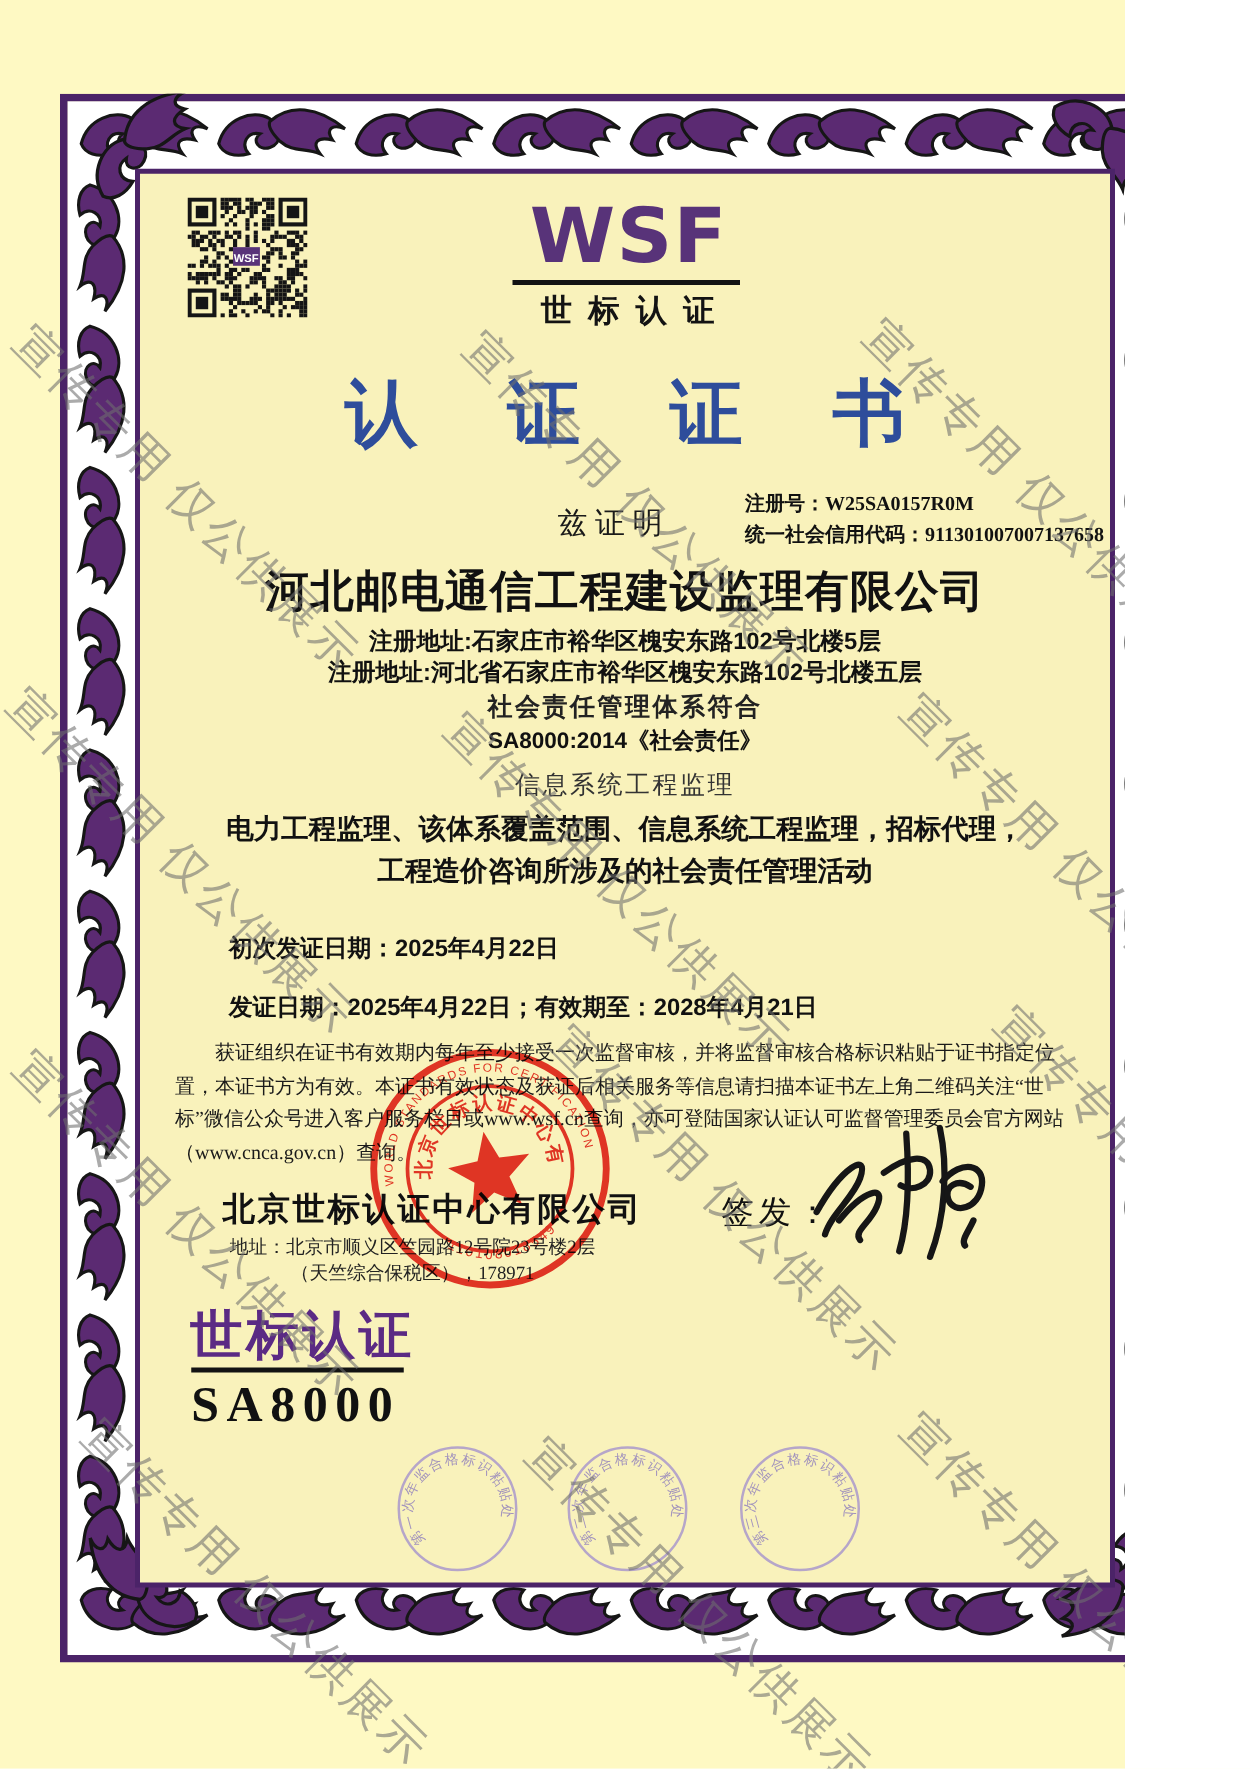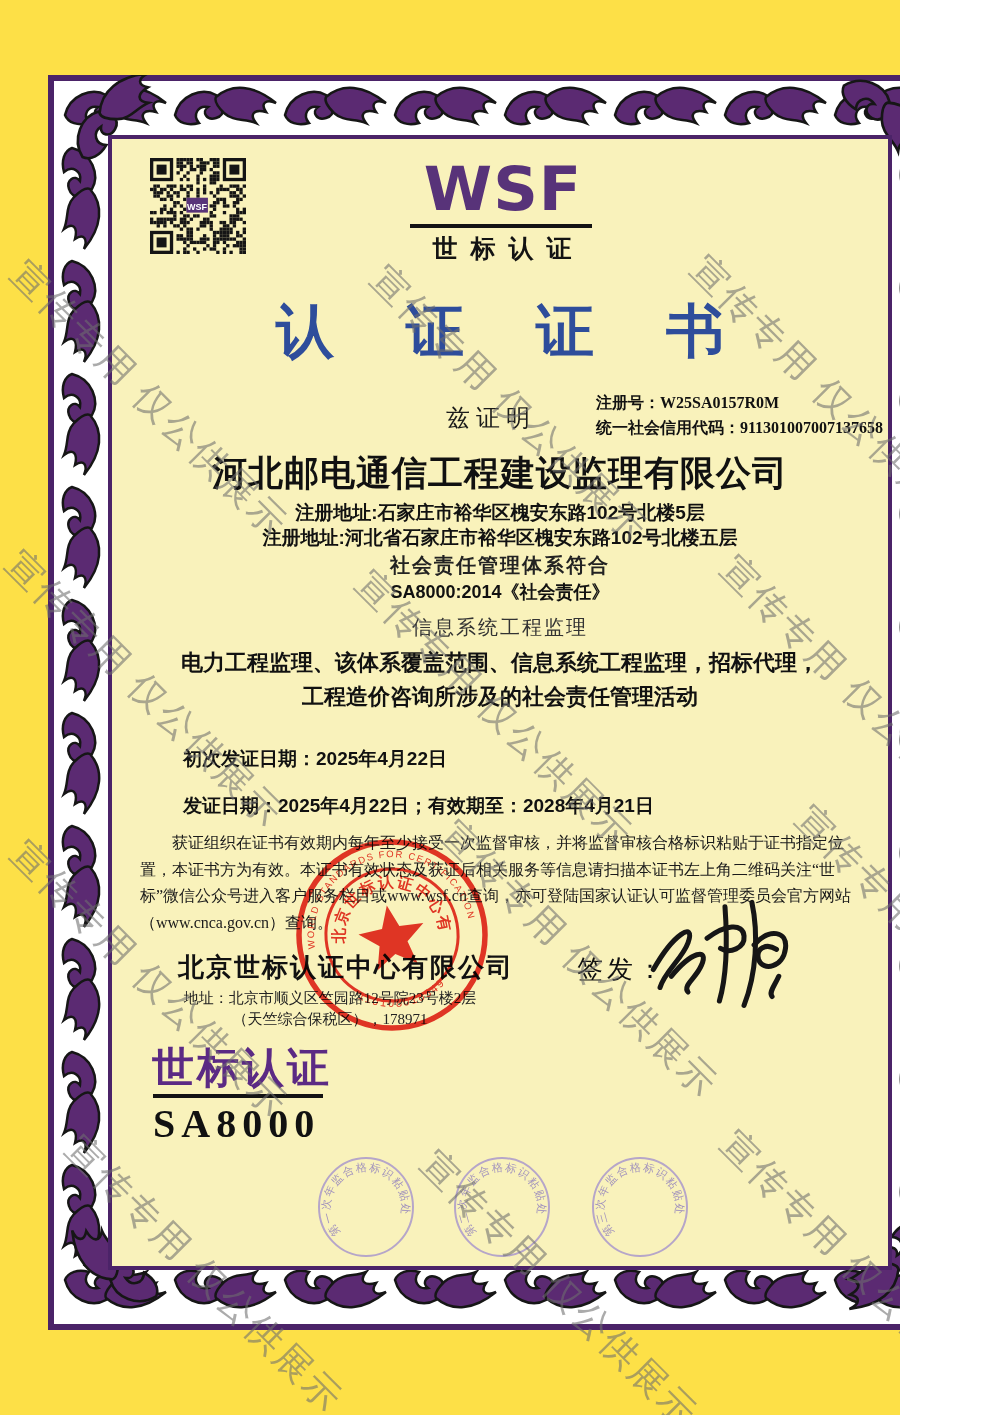--- a/index.html
+++ b/index.html
@@ -1,16 +1,16 @@
 <!DOCTYPE html>
 <html><head>
 <meta charset="utf-8">
 <style>
   html,body{margin:0;padding:0;background:#ffffff;}
-  .page{position:relative;width:900px;height:1415px;background:#fde047;overflow:hidden;
+  .page{position:relative;width:900px;height:1415px;background:#fef9c3;overflow:hidden;
         font-family:"Liberation Sans",sans-serif;}
   .abs{position:absolute;}
   .frame-svg{position:absolute;left:48px;top:75px;z-index:1;}
   .content{position:absolute;left:0;top:0;width:1000px;height:1415px;z-index:2;}
   .ctr{text-align:center;width:770px;left:115px;}
   .qr{position:absolute;left:150px;top:158px;}
   .wsf-logo{position:absolute;left:408px;top:158px;width:190px;text-align:center;color:#583379;
             font-weight:bold;font-size:62px;line-height:62px;letter-spacing:1px;
             font-family:"DejaVu Sans",sans-serif;transform:scaleY(.98);}
   .wsf-rule{position:absolute;left:410px;top:224px;width:182px;height:4px;background:#131313;}

